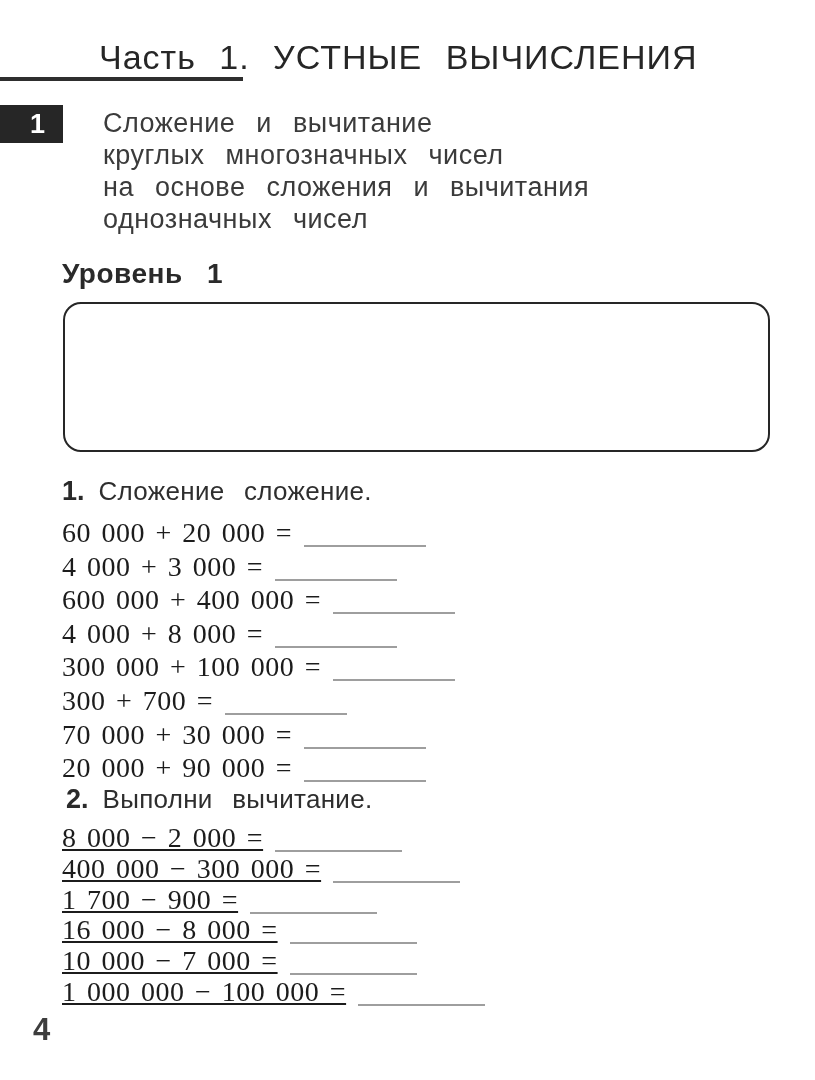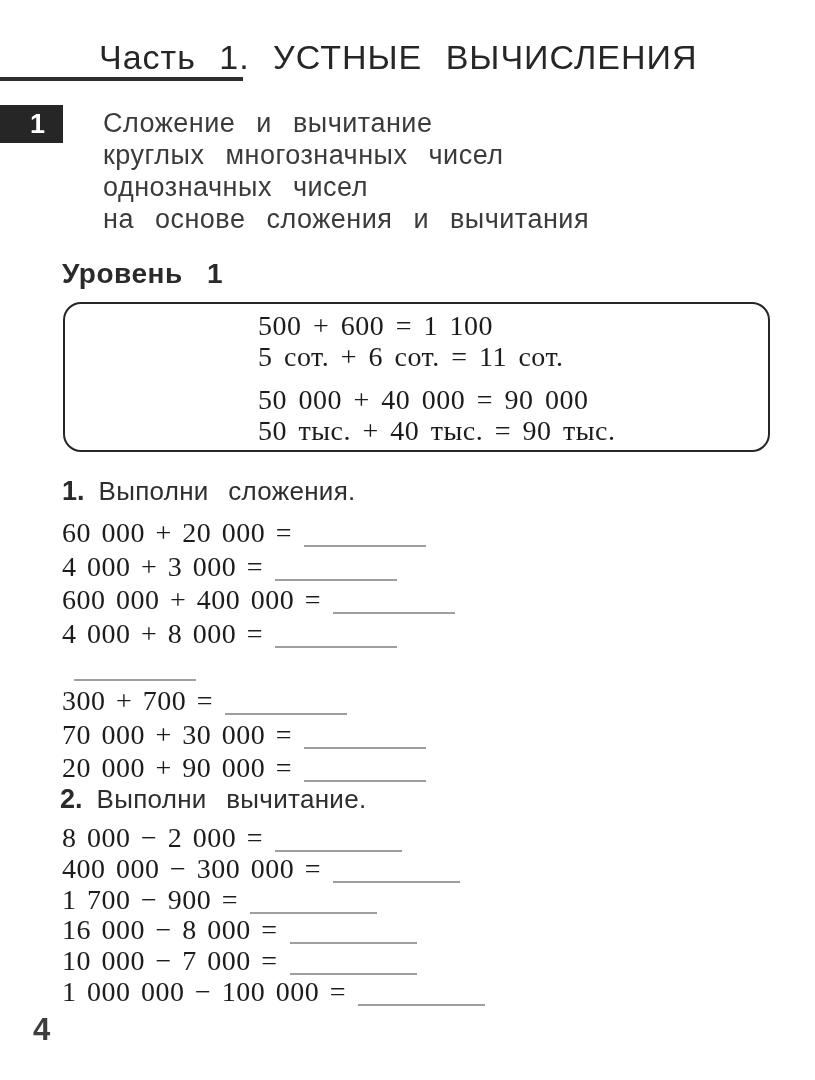--- a/index.html
+++ b/index.html
@@ -78,21 +78,21 @@
     word-spacing: 12px; letter-spacing: 0.3px; margin-left: 14px;
   }
   .problems {
     position: absolute; left: 62px;
     font-family: "Liberation Serif", serif;
     font-size: 28px; color: #1c1c1c;
     letter-spacing: 0.5px; word-spacing: 3px;
   }
   .problems .row { white-space: nowrap; }
   .problems.ex1 .row { line-height: 32.6px; }
-  .problems.ex2 .row { line-height: 27.8px; }
+  .problems.ex2 .row { line-height: 27.8px; text-decoration: underline; }
   .blank-line {
     display: inline-block; width: 122px; height: 24px;
     border-bottom: 2px solid #9e9e9e;
     margin-left: 12px; position: relative; top: 5px;
   }
   .problems.ex2 .blank-line { width: 127px; }
 
   
   .page-number {
     position: absolute; left: 33px; top: 1012px;
@@ -107,54 +107,44 @@
   <div class="part-title">Часть 1. УСТНЫЕ ВЫЧИСЛЕНИЯ</div>
   <div class="title-underline"></div>
 
   <div class="section-badge">
     <span>1</span>
   </div>
 
   <div class="section-heading">
     <span>Сложение и вычитание</span>
     <span>круглых многозначных чисел</span>
+    <span>на основе сложения и вычитания</span>
     <span>однозначных чисел</span>
-    <span>на основе сложения и вычитания</span>
   </div>
 
   <div class="level-label">Уровень 1</div>
 
   <div class="example-box"></div>
-  <div class="example-content">
-    <div class="example-group">
-      <div>500 + 600 = 1 100</div>
-      <div>5 сот. + 6 сот. = 11 сот.</div>
-    </div>
-    <div class="example-group second">
-      <div>50 000 + 40 000 = 90 000</div>
-      <div>50 тыс. + 40 тыс. = 90 тыс.</div>
-    </div>
-  </div>
 
   <div class="exercise-header" style="left:62px; top:476px;">
-    <span class="ex-num">1.</span><span class="ex-instr">Выполни сложения.</span>
+    <span class="ex-num">1.</span><span class="ex-instr">Сложение сложение.</span>
   </div>
 
   <div class="problems ex1" style="top:516px;">
     <div class="row"><span>60 000 + 20 000 =</span><span class="blank-line"></span></div>
     <div class="row"><span>4 000 + 3 000 =</span><span class="blank-line"></span></div>
     <div class="row"><span>600 000 + 400 000 =</span><span class="blank-line"></span></div>
     <div class="row"><span>4 000 + 8 000 =</span><span class="blank-line"></span></div>
-    <div class="row"><span class="blank-line"></span></div>
+    <div class="row"><span>300 000 + 100 000 =</span><span class="blank-line"></span></div>
     <div class="row"><span>300 + 700 =</span><span class="blank-line"></span></div>
     <div class="row"><span>70 000 + 30 000 =</span><span class="blank-line"></span></div>
     <div class="row"><span>20 000 + 90 000 =</span><span class="blank-line"></span></div>
   </div>
 
-  <div class="exercise-header" style="left:60px; top:784px;">
+  <div class="exercise-header" style="left:66px; top:784px;">
     <span class="ex-num">2.</span><span class="ex-instr">Выполни вычитание.</span>
   </div>
 
   <div class="problems ex2" style="top:821px;">
     <div class="row"><span>8 000 − 2 000 =</span><span class="blank-line"></span></div>
     <div class="row"><span>400 000 − 300 000 =</span><span class="blank-line"></span></div>
     <div class="row"><span>1 700 − 900 =</span><span class="blank-line"></span></div>
     <div class="row"><span>16 000 − 8 000 =</span><span class="blank-line"></span></div>
     <div class="row"><span>10 000 − 7 000 =</span><span class="blank-line"></span></div>
     <div class="row"><span>1 000 000 − 100 000 =</span><span class="blank-line"></span></div>

